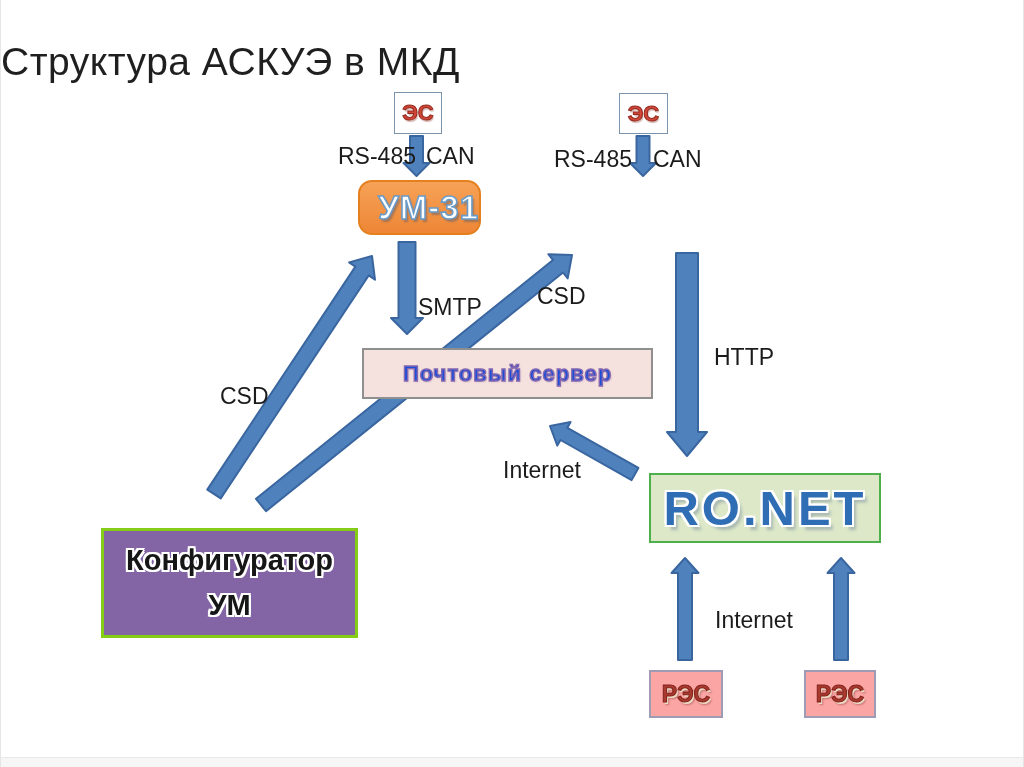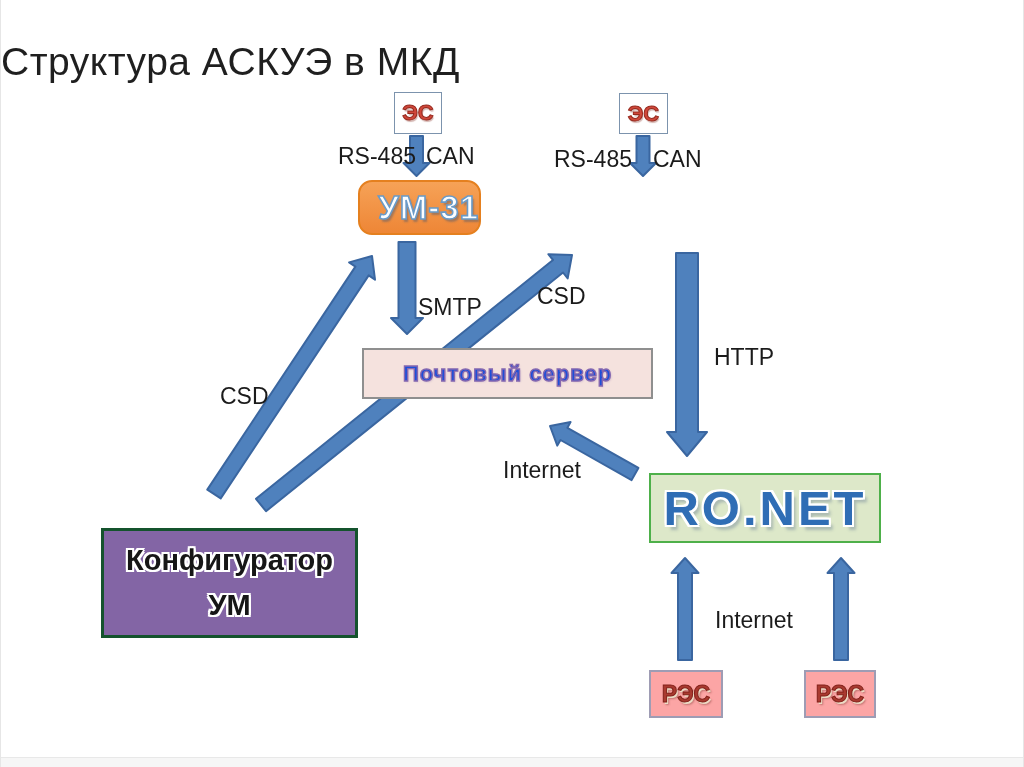--- a/index.html
+++ b/index.html
@@ -33,21 +33,21 @@
     text-shadow:1px 1px 2px rgba(120,90,160,.3);
   }
   .ronet{
     background:#dde8c9; border:2px solid #4eb04a;
     font-size:49px; letter-spacing:3px; color:#2f6db5;
     text-shadow:-2px -2px 0 #fff, 2px -2px 0 #fff, -2px 2px 0 #fff, 2px 2px 0 #fff,
                 -2px 0 0 #fff, 2px 0 0 #fff, 0 -2px 0 #fff, 0 2px 0 #fff,
                 4px 5px 3px rgba(110,130,150,.45);
   }
   .config{
-    background:#8365a5; border:3px solid #14532d;
+    background:#8365a5; border:3px solid #84cc16;
     font-size:29px; line-height:1.55; color:#161616; white-space:pre-line;
     text-shadow:-2px -2px 0 #fff, 2px -2px 0 #fff, -2px 2px 0 #fff, 2px 2px 0 #fff,
                 -2px 0 0 #fff, 2px 0 0 #fff, 0 -2px 0 #fff, 0 2px 0 #fff;
   }
   .res{
     background:#fca5a5; border:2px solid #9e9cb4;
     font-size:23px; color:#a93a30; -webkit-text-stroke:1px #801f18;
     text-shadow:1.5px 1.5px 0 rgba(240,230,205,.9), 2.5px 2.5px 2px rgba(90,30,20,.35);
   }
   .lbl{

